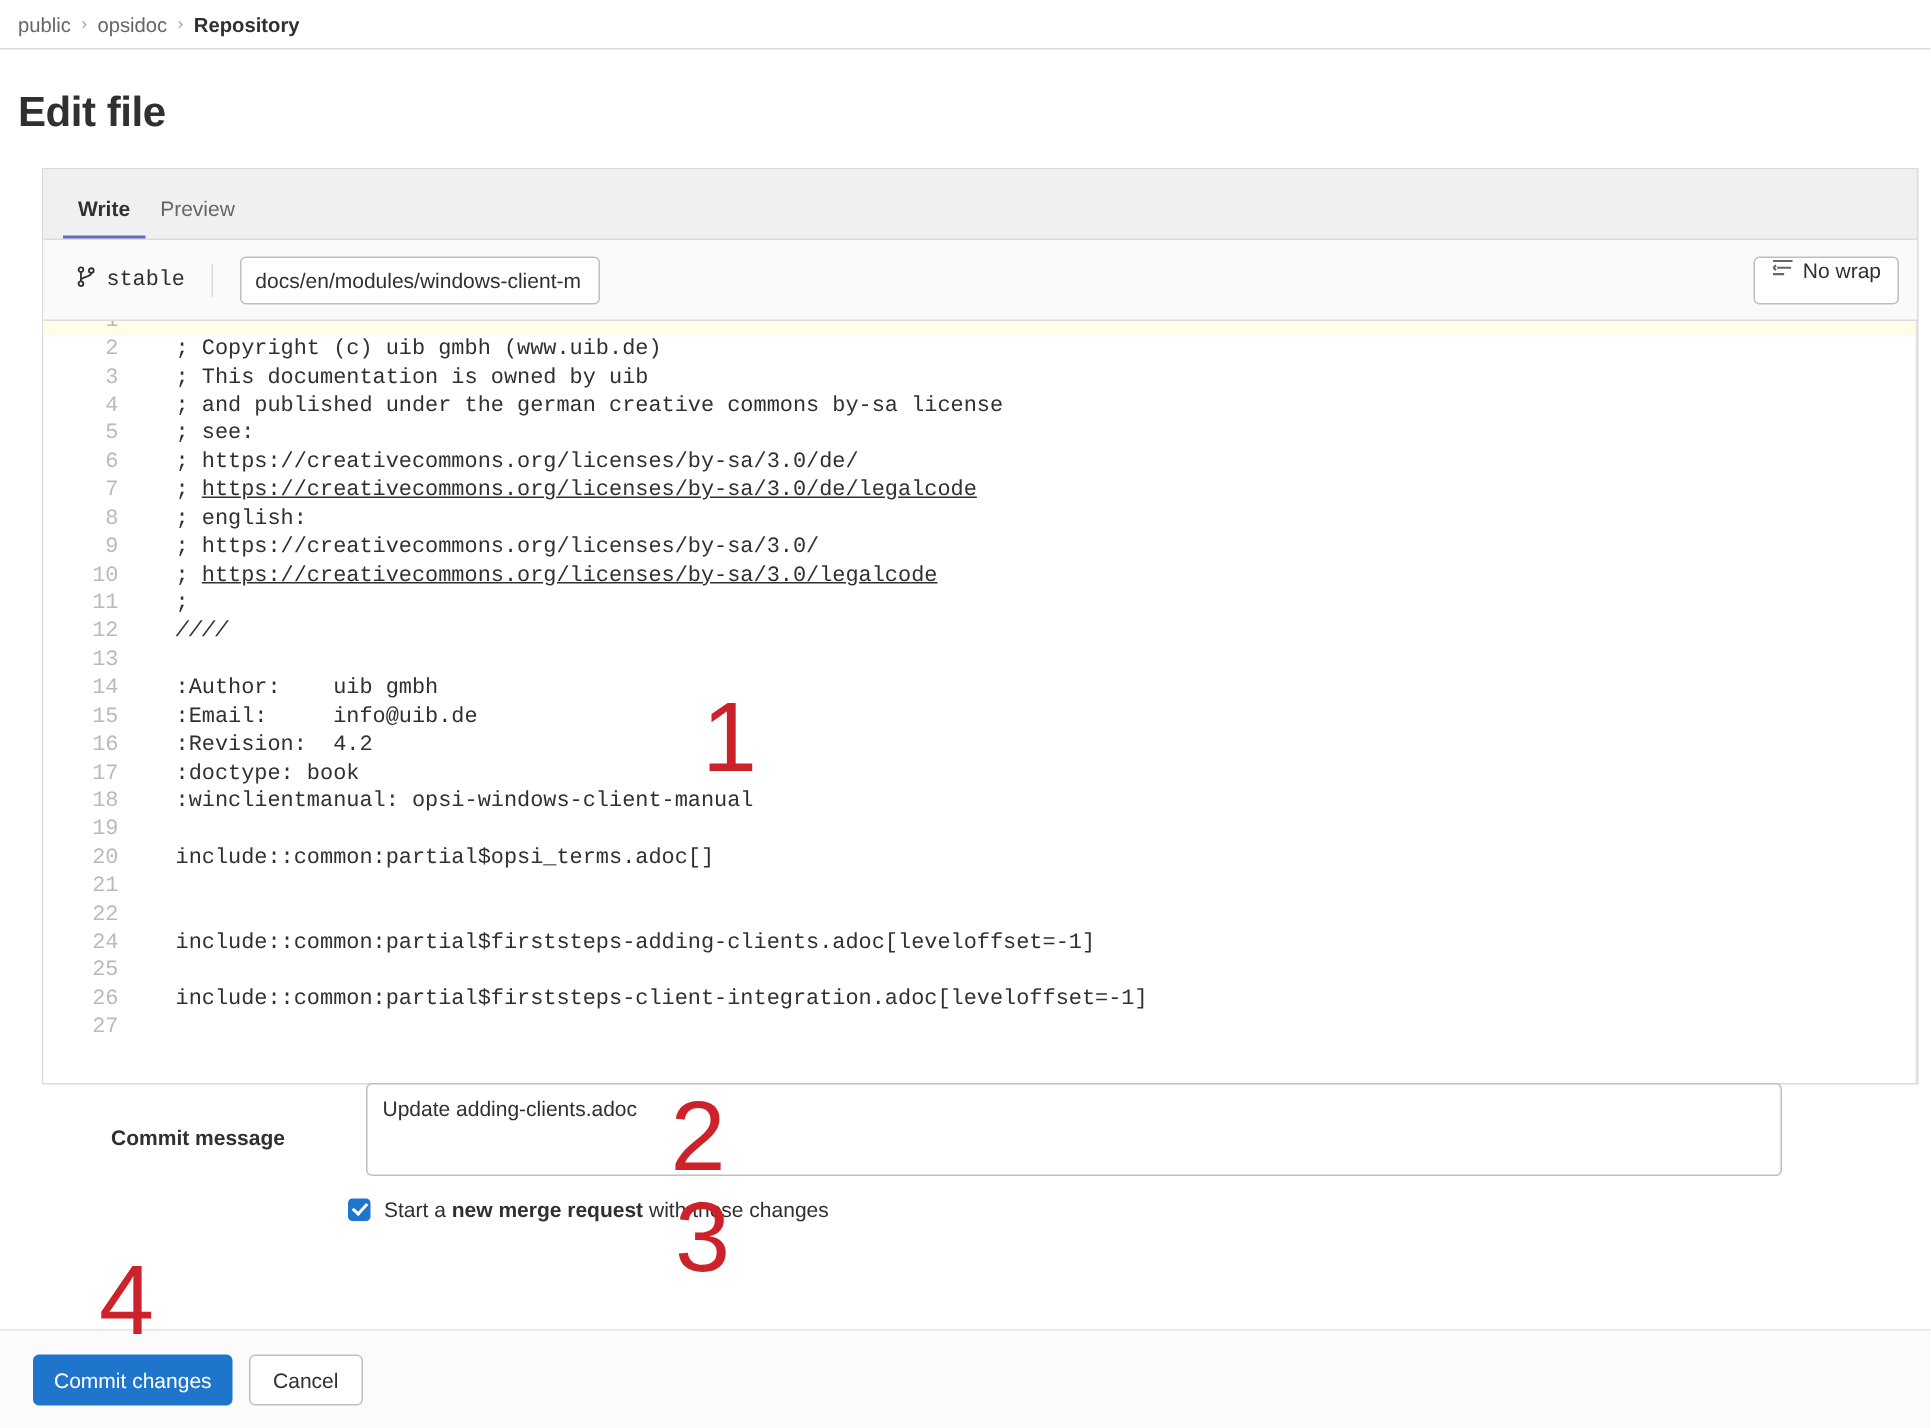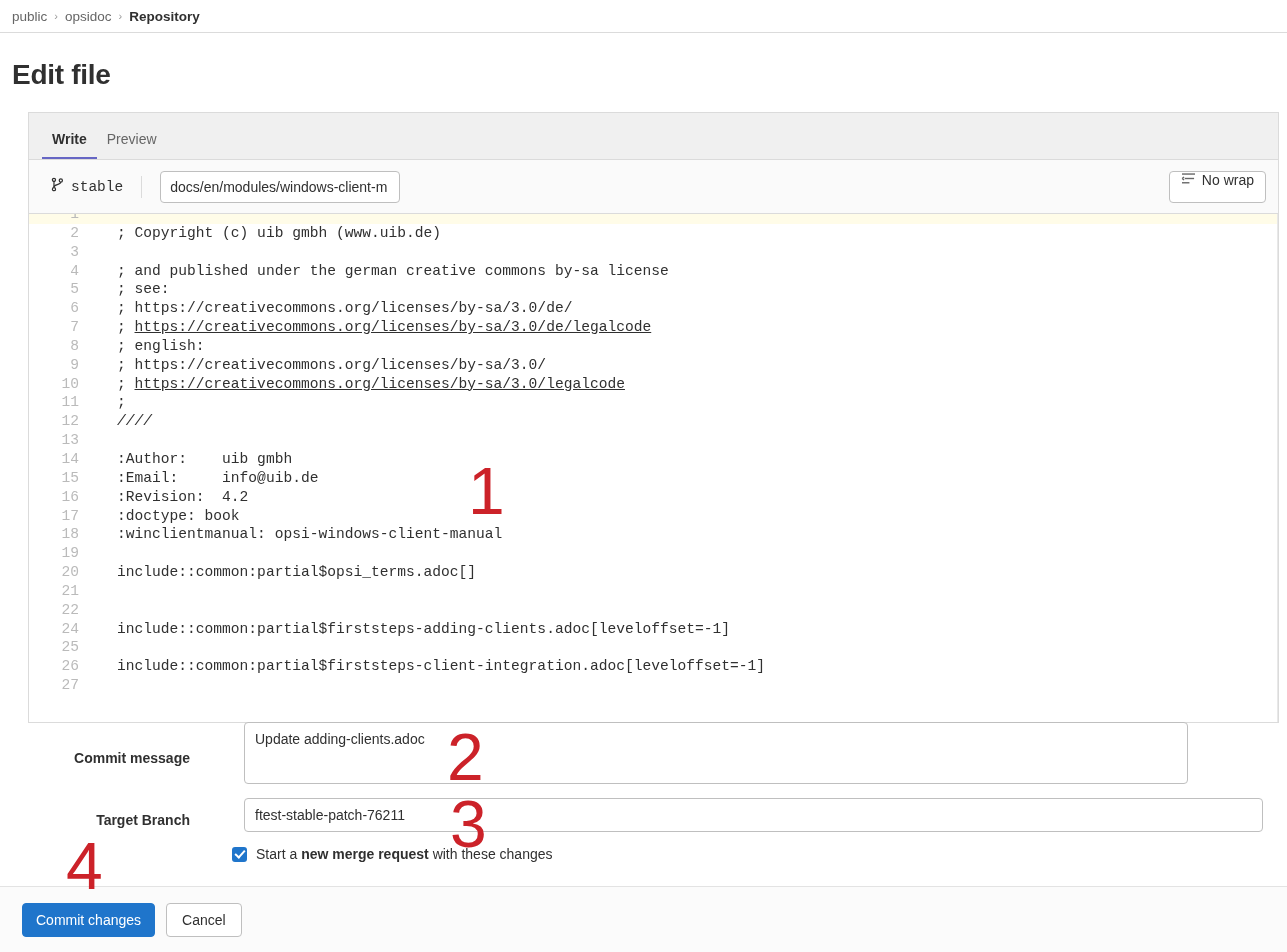--- a/index.html
+++ b/index.html
@@ -351,21 +351,21 @@
         </svg>
       </span>
       <span>No wrap</span>
     </button>
   </div>
 
   <div class="code-area">
     <div class="code-scroll" id="code-scroll">
         <div class="code-line hl"><span class="ln">1</span><span class="lt"></span></div>
         <div class="code-line"><span class="ln">2</span><span class="lt">; Copyright (c) uib gmbh (www.uib.de)</span></div>
-        <div class="code-line"><span class="ln">3</span></div>
+        <div class="code-line"><span class="ln">3</span><span class="lt">; This documentation is owned by uib</span></div>
         <div class="code-line"><span class="ln">4</span><span class="lt">; and published under the german creative commons by-sa license</span></div>
         <div class="code-line"><span class="ln">5</span><span class="lt">; see:</span></div>
         <div class="code-line"><span class="ln">6</span><span class="lt">; https://creativecommons.org/licenses/by-sa/3.0/de/</span></div>
         <div class="code-line"><span class="ln">7</span><span class="lt">; <u>https://creativecommons.org/licenses/by-sa/3.0/de/legalcode</u></span></div>
         <div class="code-line"><span class="ln">8</span><span class="lt">; english:</span></div>
         <div class="code-line"><span class="ln">9</span><span class="lt">; https://creativecommons.org/licenses/by-sa/3.0/</span></div>
         <div class="code-line"><span class="ln">10</span><span class="lt">; <u>https://creativecommons.org/licenses/by-sa/3.0/legalcode</u></span></div>
         <div class="code-line"><span class="ln">11</span><span class="lt">;</span></div>
         <div class="code-line"><span class="ln">12</span><span class="lt"><i>////</i></span></div>
         <div class="code-line"><span class="ln">13</span><span class="lt"></span></div>
@@ -386,24 +386,20 @@
   </div>
 </div>
 
 <div class="form-area">
 
   <div class="form-row">
     <div class="form-label">Commit message</div>
     <textarea class="commit-textarea" placeholder="Update adding-clients.adoc" style="">Update adding-clients.adoc</textarea>
   </div>
 
-  <div class="form-row">
-    <div class="form-label">Target Branch</div>
-    <input class="branch-input" type="text" value="ftest-stable-patch-76211" style="">
-  </div>
 
   <div class="mr-row">
     <span class="mr-check"></span>
     <span><span>Start a </span><b>new merge request</b><span> with these changes</span></span>
   </div>
 </div>
 
 <div class="actions-bar">
   <button class="btn-primary">Commit changes</button>
   <button class="btn-secondary">Cancel</button>

